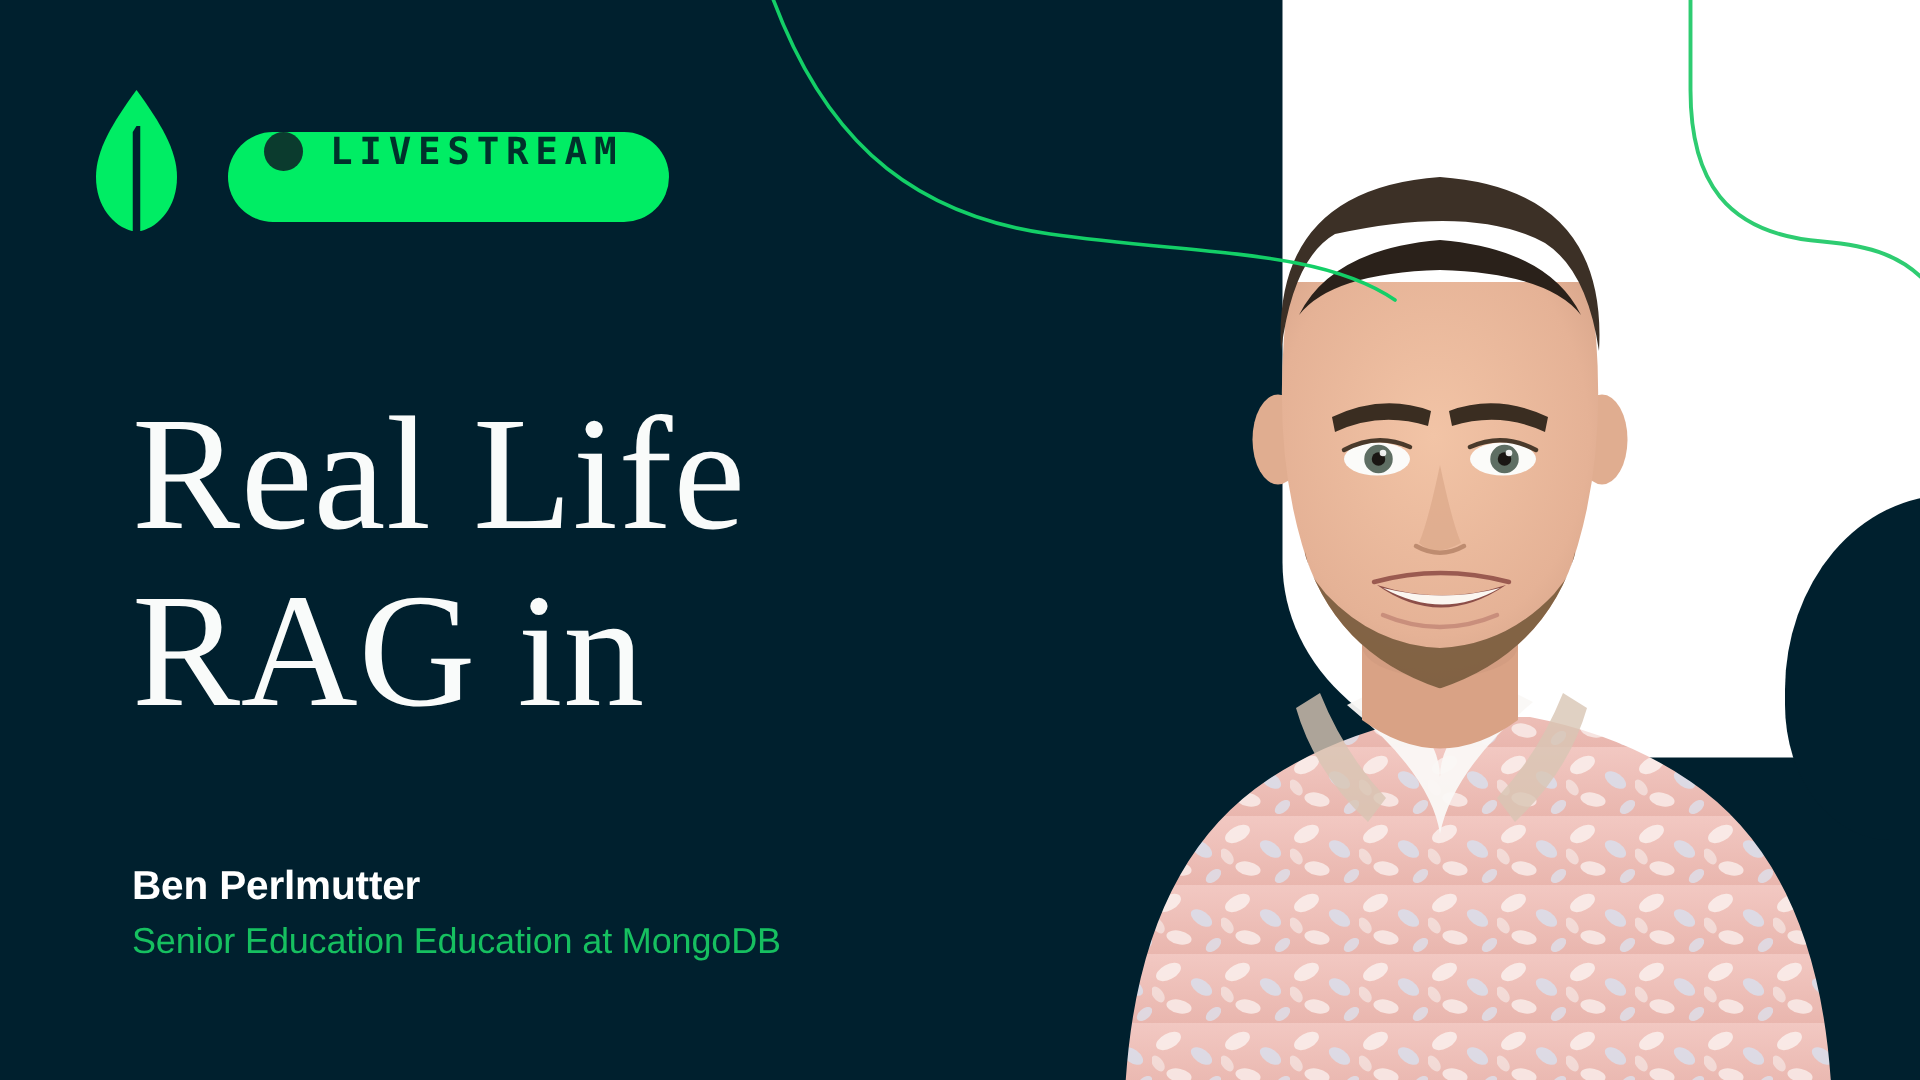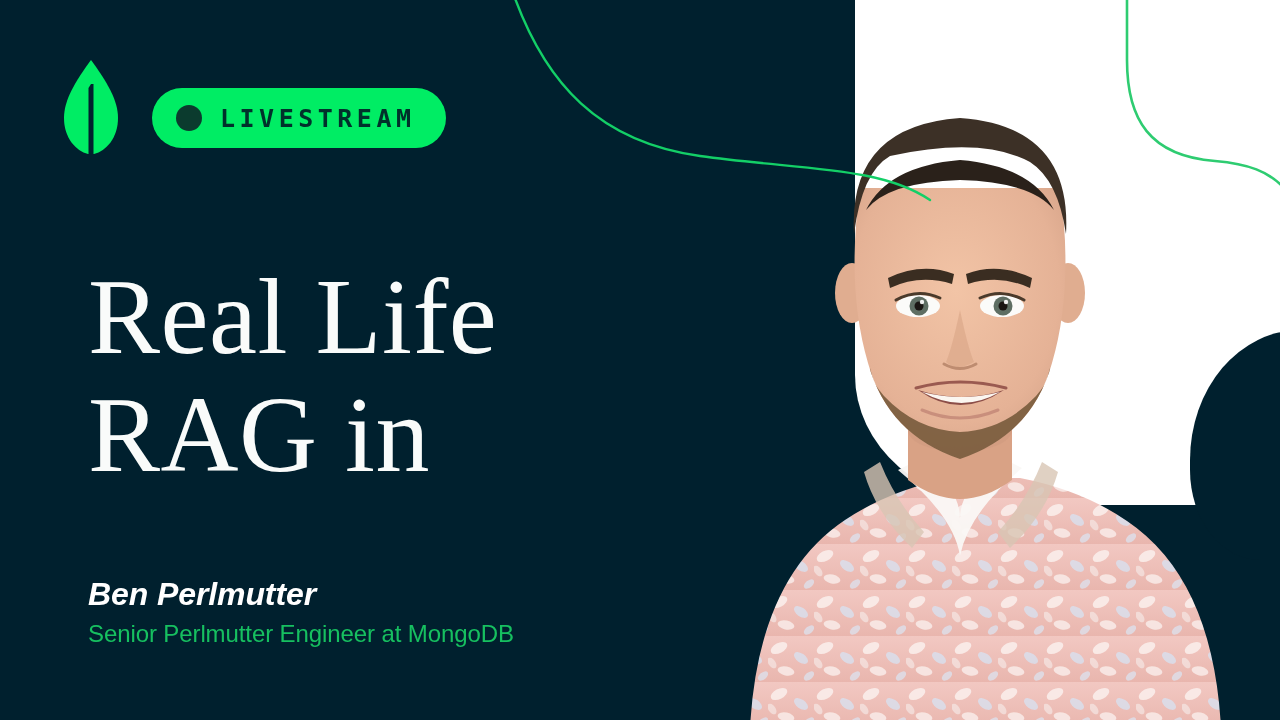--- a/index.html
+++ b/index.html
@@ -52,21 +52,21 @@
 
   
   .livestream-badge {
     position:absolute;
     left:152px; top:88px;
     height:60px;
     padding:0 30px 0 24px;
     background:#00ED64;
     border-radius:40px;
     display:flex;
-    align-items:center;
+    align-items:flex-start;
     gap:18px;
   }
   .live-dot {
     width:26px; height:26px;
     border-radius:50%;
     background:#0B3B2E;
     flex:none;
   }
   .live-text {
     color:#00312B;
@@ -92,25 +92,24 @@
   .title-line { display:block; white-space:nowrap; }
 
   
   .speaker {
     position:absolute;
     left:88px; top:574px;
     width:600px;
   }
   .speaker-name {
     color:#FFFFFF;
-    font-size:32px;
+    font-size:27px;
     font-weight:700;
     letter-spacing:-0.1px;
     line-height:1.25;
-    font-style:italic;
   }
   .speaker-role {
     color:#16C060;
     font-size:24px;
     font-weight:400;
     letter-spacing:-0.1px;
     line-height:1.3;
     margin-top:4px;
   }
 
@@ -216,16 +215,16 @@
     <span class="live-text">LIVESTREAM</span>
   </div>
 
   <h1 class="title">
     <span class="title-line">Real Life</span>
     <span class="title-line">RAG in</span>
   </h1>
 
   <div class="speaker">
     <div class="speaker-name">Ben Perlmutter</div>
-    <div class="speaker-role">Senior Perlmutter Engineer at MongoDB</div>
+    <div class="speaker-role">Senior Education Education at MongoDB</div>
   </div>
 
 </div>
 
 </body></html>

